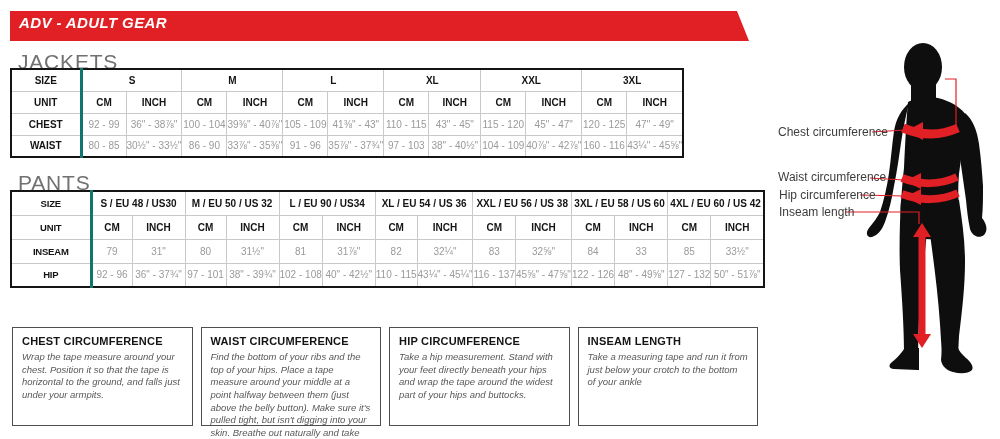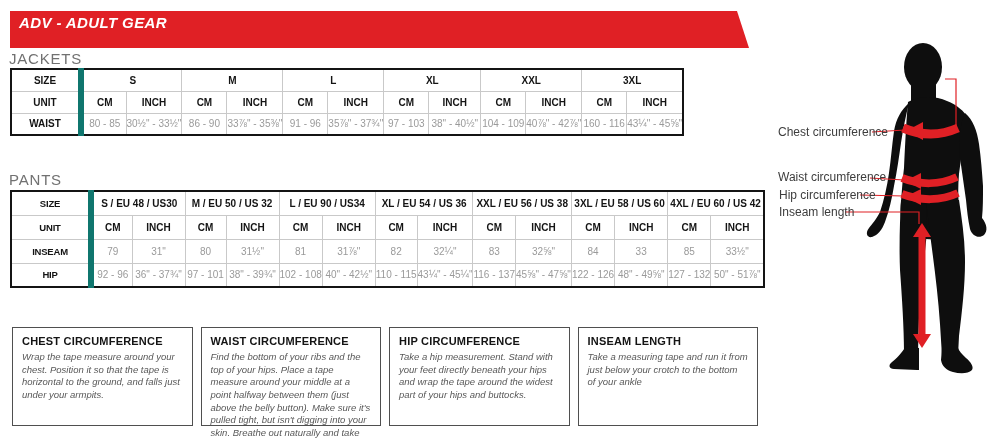--- a/index.html
+++ b/index.html
@@ -1,34 +1,34 @@
 <!DOCTYPE html>
 <html><head>
 <meta charset="utf-8">
 <style>
   * { box-sizing: border-box; }
   body { margin: 0; background: #fff; font-family: "Liberation Sans", sans-serif; }
   .page { position: relative; width: 1000px; height: 439px; background: #fff; overflow: hidden; }
 
   
-  .banner { position: absolute; left: 10px; top: 11px; width: 739px; height: 37px;
+  .banner { position: absolute; left: 10px; top: 11px; width: 739px; height: 30px;
             background: #e02025; clip-path: polygon(0 0, calc(100% - 12px) 0, 100% 100%, 0 100%); }
   .banner-title { color: #fff; font-weight: bold; font-style: italic; font-size: 15px;
                   letter-spacing: .4px; line-height: 23px; padding-left: 9px; }
 
-  .section-label { position: absolute; left: 9px; color: #717171; font-size: 15px; letter-spacing: .8px; }
+  .section-label { position: absolute; left: 18px; color: #717171; font-size: 21px; letter-spacing: .8px; }
   .lbl-jackets { top: 50px; }
   .lbl-pants   { top: 171px; }
 
   
   table.size-table { position: absolute; border-collapse: collapse; table-layout: fixed;
                      border: 2px solid #141414; background: #fff; }
   .size-table td { border: 1px solid #c9c9c9; text-align: center; vertical-align: middle;
                    padding: 0; font-size: 10px; overflow: hidden; white-space: nowrap; }
-  .size-table td.lbl { border-right: 6px solid #0f766e; font-weight: bold; color: #141414; }
+  .size-table td.lbl { border-right: 3px solid #0f766e; font-weight: bold; color: #141414; }
   .size-table tr.hdr td { font-weight: bold; color: #141414; }
   .size-table td.val { color: #9a9a9a; }
   .t-jackets { left: 10px; top: 68px; }
   .t-jackets tr { height: 22px; }
   .t-pants { left: 10px; top: 190px; }
   .t-pants tr { height: 24px; }
   .t-pants td.lbl { font-size: 9.5px; letter-spacing: -0.2px; }
 
   
   .info-row { position: absolute; left: 12px; top: 327px; width: 746px; height: 99px;
@@ -89,20 +89,35 @@
       <td>CM</td>
       <td>INCH</td>
       <td>CM</td>
       <td>INCH</td>
       <td>CM</td>
       <td>INCH</td>
       <td>CM</td>
       <td>INCH</td>
       <td>CM</td>
       <td>INCH</td>
+    </tr>
+    <tr>
+      <td class="lbl">CHEST</td>
+      <td class="val">92 - 99</td>
+      <td class="val">36" - 38⅞"</td>
+      <td class="val">100 - 104</td>
+      <td class="val">39⅜" - 40⅞"</td>
+      <td class="val">105 - 109</td>
+      <td class="val">41⅜" - 43"</td>
+      <td class="val">110 - 115</td>
+      <td class="val">43" - 45"</td>
+      <td class="val">115 - 120</td>
+      <td class="val">45" - 47"</td>
+      <td class="val">120 - 125</td>
+      <td class="val">47" - 49"</td>
     </tr>
     <tr>
       <td class="lbl">WAIST</td>
       <td class="val">80 - 85</td>
       <td class="val">30½" - 33½"</td>
       <td class="val">86 - 90</td>
       <td class="val">33⅞" - 35⅜"</td>
       <td class="val">91 - 96</td>
       <td class="val">35⅞" - 37¾"</td>
       <td class="val">97 - 103</td>

